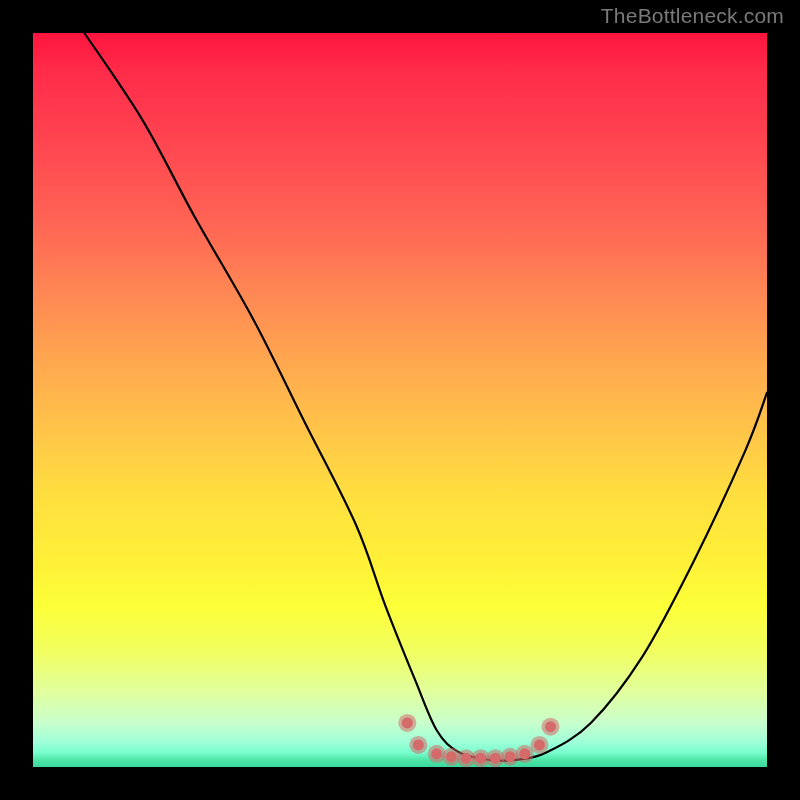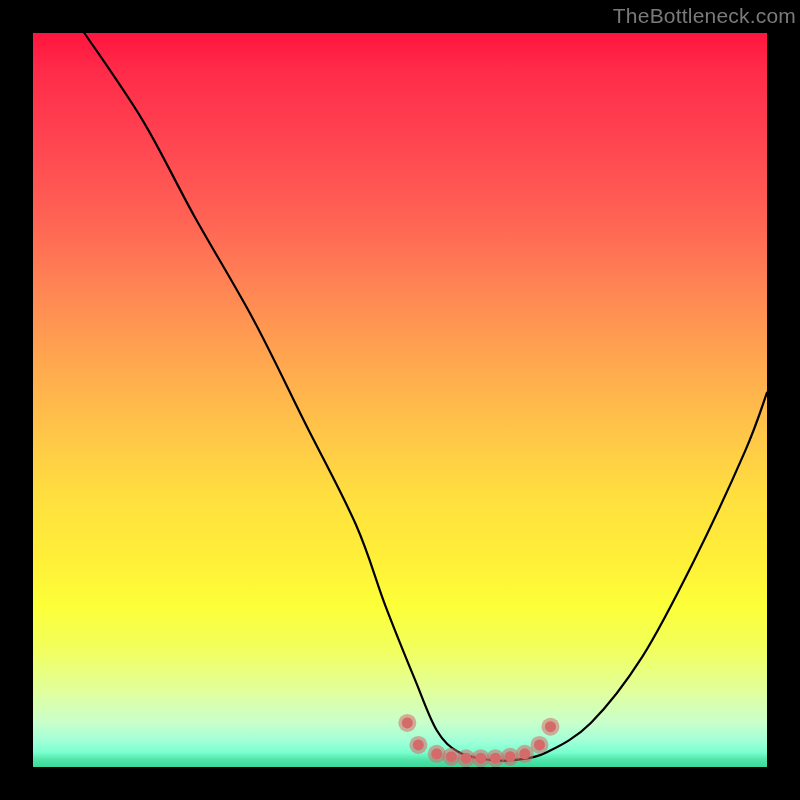--- a/index.html
+++ b/index.html
@@ -7,21 +7,21 @@
     padding: 0;
     width: 800px;
     height: 800px;
     background: #000;
     position: relative;
     overflow: hidden;
   }
   .watermark {
     position: absolute;
     top: 4px;
-    right: 4px;
+    right: 16px;
     color: #7a7a7a;
     font-family: Arial, Helvetica, sans-serif;
     font-size: 21px;
     font-weight: 500;
     z-index: 10;
     letter-spacing: 0.2px;
   }
   .plot-area {
     position: absolute;
     left: 33px;

